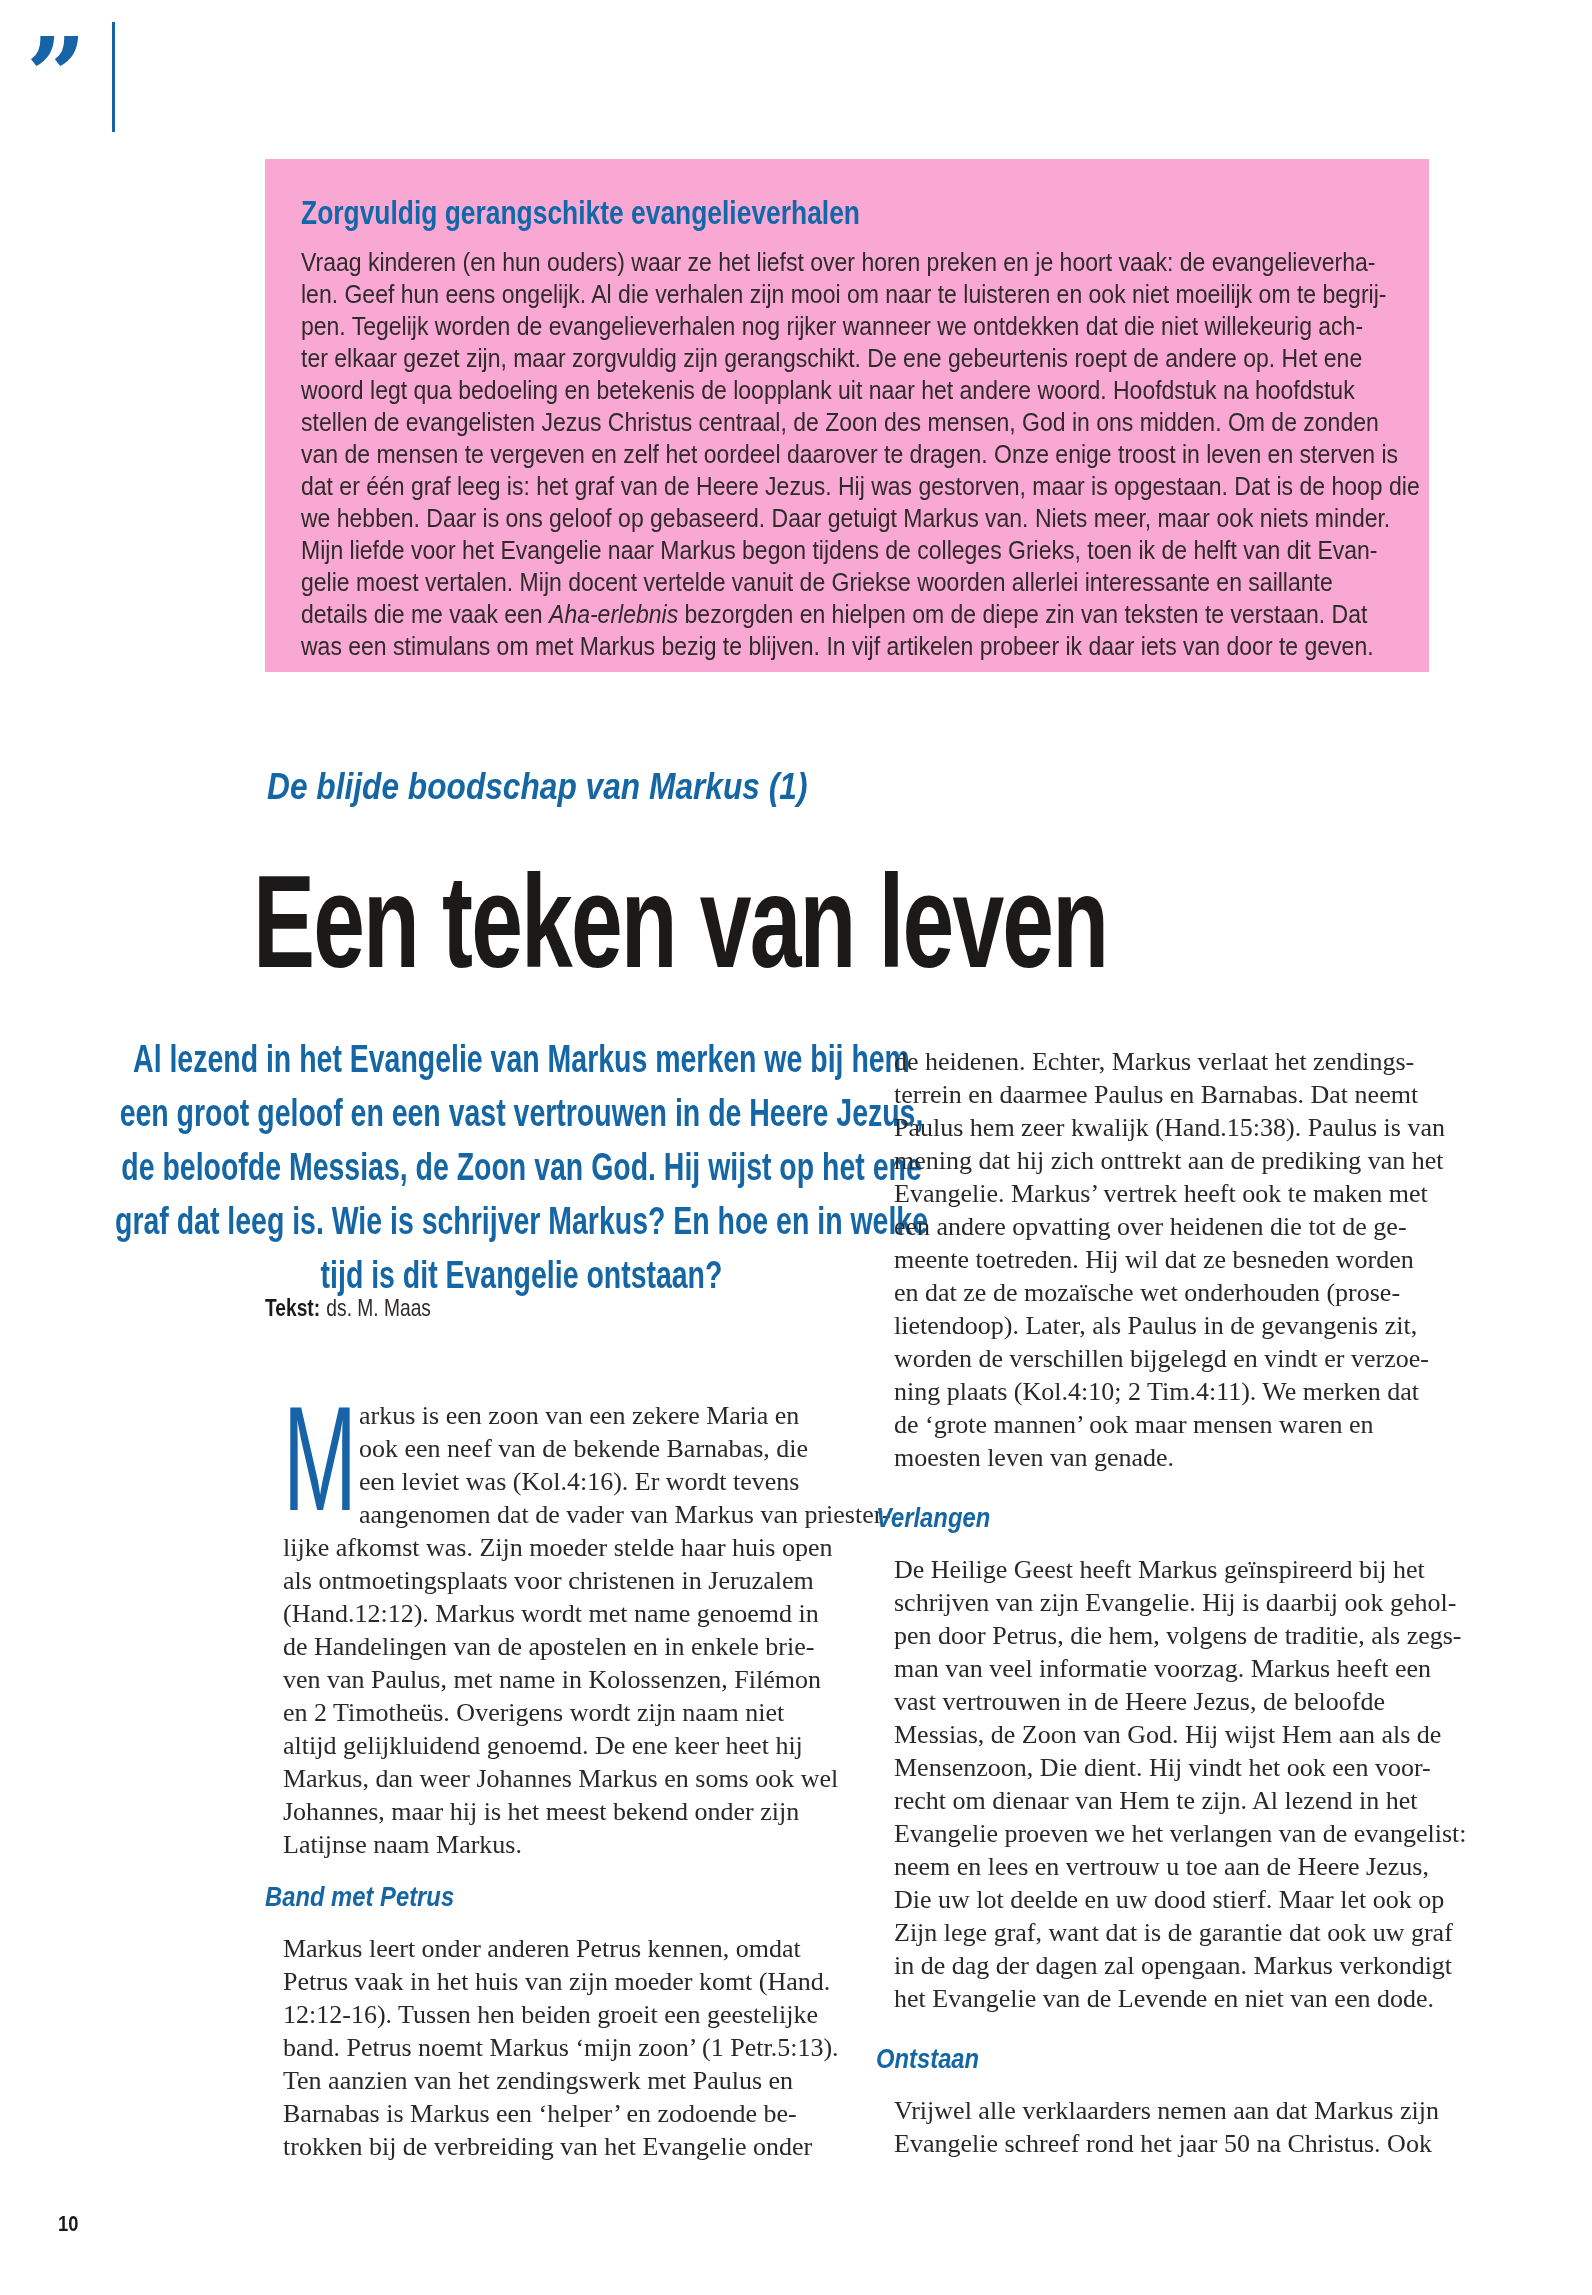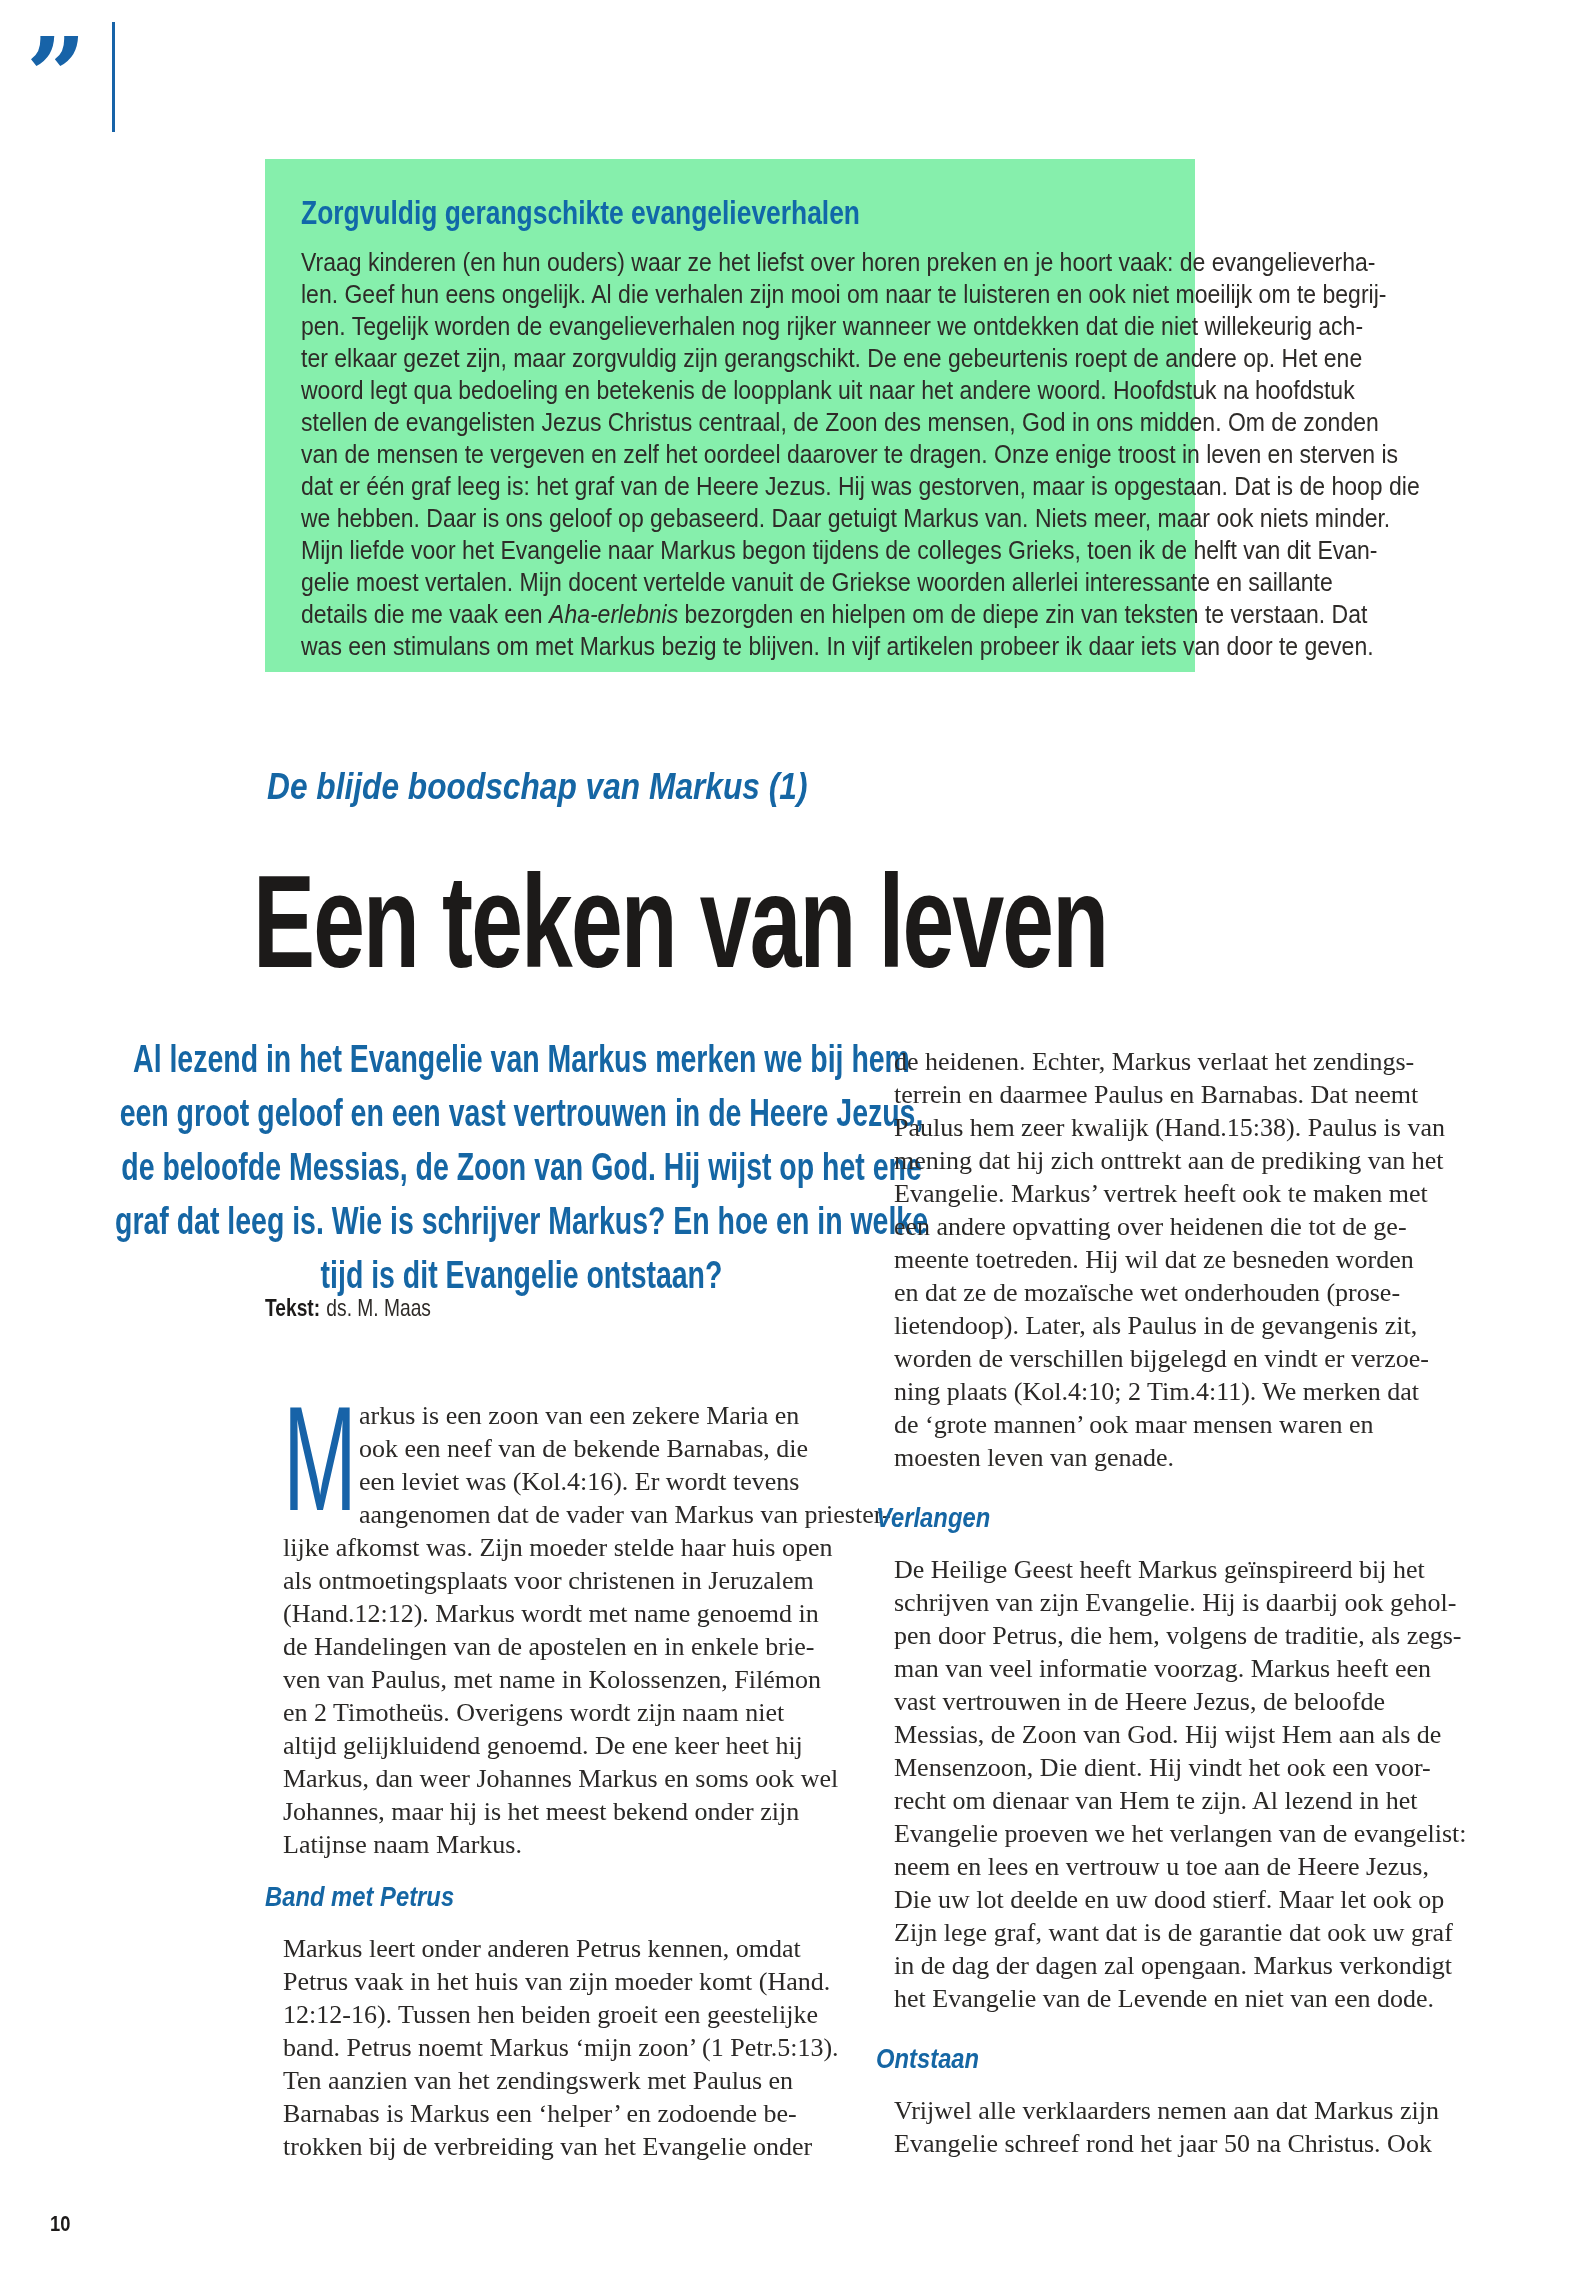--- a/index.html
+++ b/index.html
@@ -12,22 +12,22 @@
   .accent-rule{position:absolute;left:112px;top:21.6px;width:2.6px;height:110px;background:#1763a8;}
   .cx71{transform:scaleX(0.71);transform-origin:0 0;display:inline-block;}
   .cx73{transform:scaleX(0.73);transform-origin:0 0;}
   .cx80{transform:scaleX(0.80);transform-origin:0 0;display:inline-block;}
   .cx85{transform:scaleX(0.85);transform-origin:0 0;display:inline-block;}
   .cx88{transform:scaleX(0.88);transform-origin:0 0;display:inline-block;}
   .cx92{transform:scaleX(0.92);transform-origin:0 0;}
   .pre{white-space:pre;}
 
   
-  .intro-box{position:absolute;left:265px;top:159px;width:930px;height:513px;
-        background:#86efac;box-sizing:border-box;padding:35px 35px 4px 36px;}
+  .intro-box{position:absolute;left:265px;top:159px;width:1164px;height:513px;
+        background:#f9a8d4;box-sizing:border-box;padding:35px 35px 4px 36px;}
   .intro-box h2{margin:0 0 14px 0;font-size:33px;font-weight:bold;color:#1168a9;
         line-height:38px;white-space:nowrap;}
   .gb-body{font-size:25px;line-height:32px;color:#2e2b28;white-space:pre;}
   .gb-body i{font-style:italic;}
 
   
   .kicker{position:absolute;left:267px;top:764px;font-size:36px;line-height:45px;
         font-weight:bold;font-style:italic;color:#1566a4;white-space:nowrap;}
   .article-title{position:absolute;left:253px;top:856px;font-size:131px;line-height:131px;
         font-weight:bold;letter-spacing:-2.6px;color:#1c1a19;white-space:nowrap;}
@@ -51,21 +51,21 @@
         font-weight:bold;font-style:italic;color:#1566a4;white-space:nowrap;}
   .col-left .subhead{margin-top:8.6px;margin-bottom:6px;}
   .col-right .subhead{margin-top:26px;margin-bottom:7px;}
 
   
   .dropcap{float:left;width:76px;height:103px;}
   .dropcap .glyph{display:block;font-family:"Liberation Sans",sans-serif;font-size:148px;
         line-height:1;color:#1763a8;transform:scaleX(0.60);transform-origin:0 0;margin-top:-14px;}
 
   
-  .page-number{position:absolute;left:50px;top:2211px;font-size:21.6px;font-weight:bold;color:#1c1a19;}
+  .page-number{position:absolute;left:58px;top:2211px;font-size:21.6px;font-weight:bold;color:#1c1a19;}
   .footer-center{position:absolute;left:0;top:2211px;width:100%;text-align:center;
         font-size:22.4px;line-height:28px;color:#1c1a19;}
   .footer-center .inner{display:inline-block;transform:scaleX(0.80);}
   .footer-center b{font-weight:bold;}
   .footer-center i{font-style:italic;margin-left:8.6px;font-weight:normal;}
 </style>
 </head>
 <body>
 
 <div class="page">

